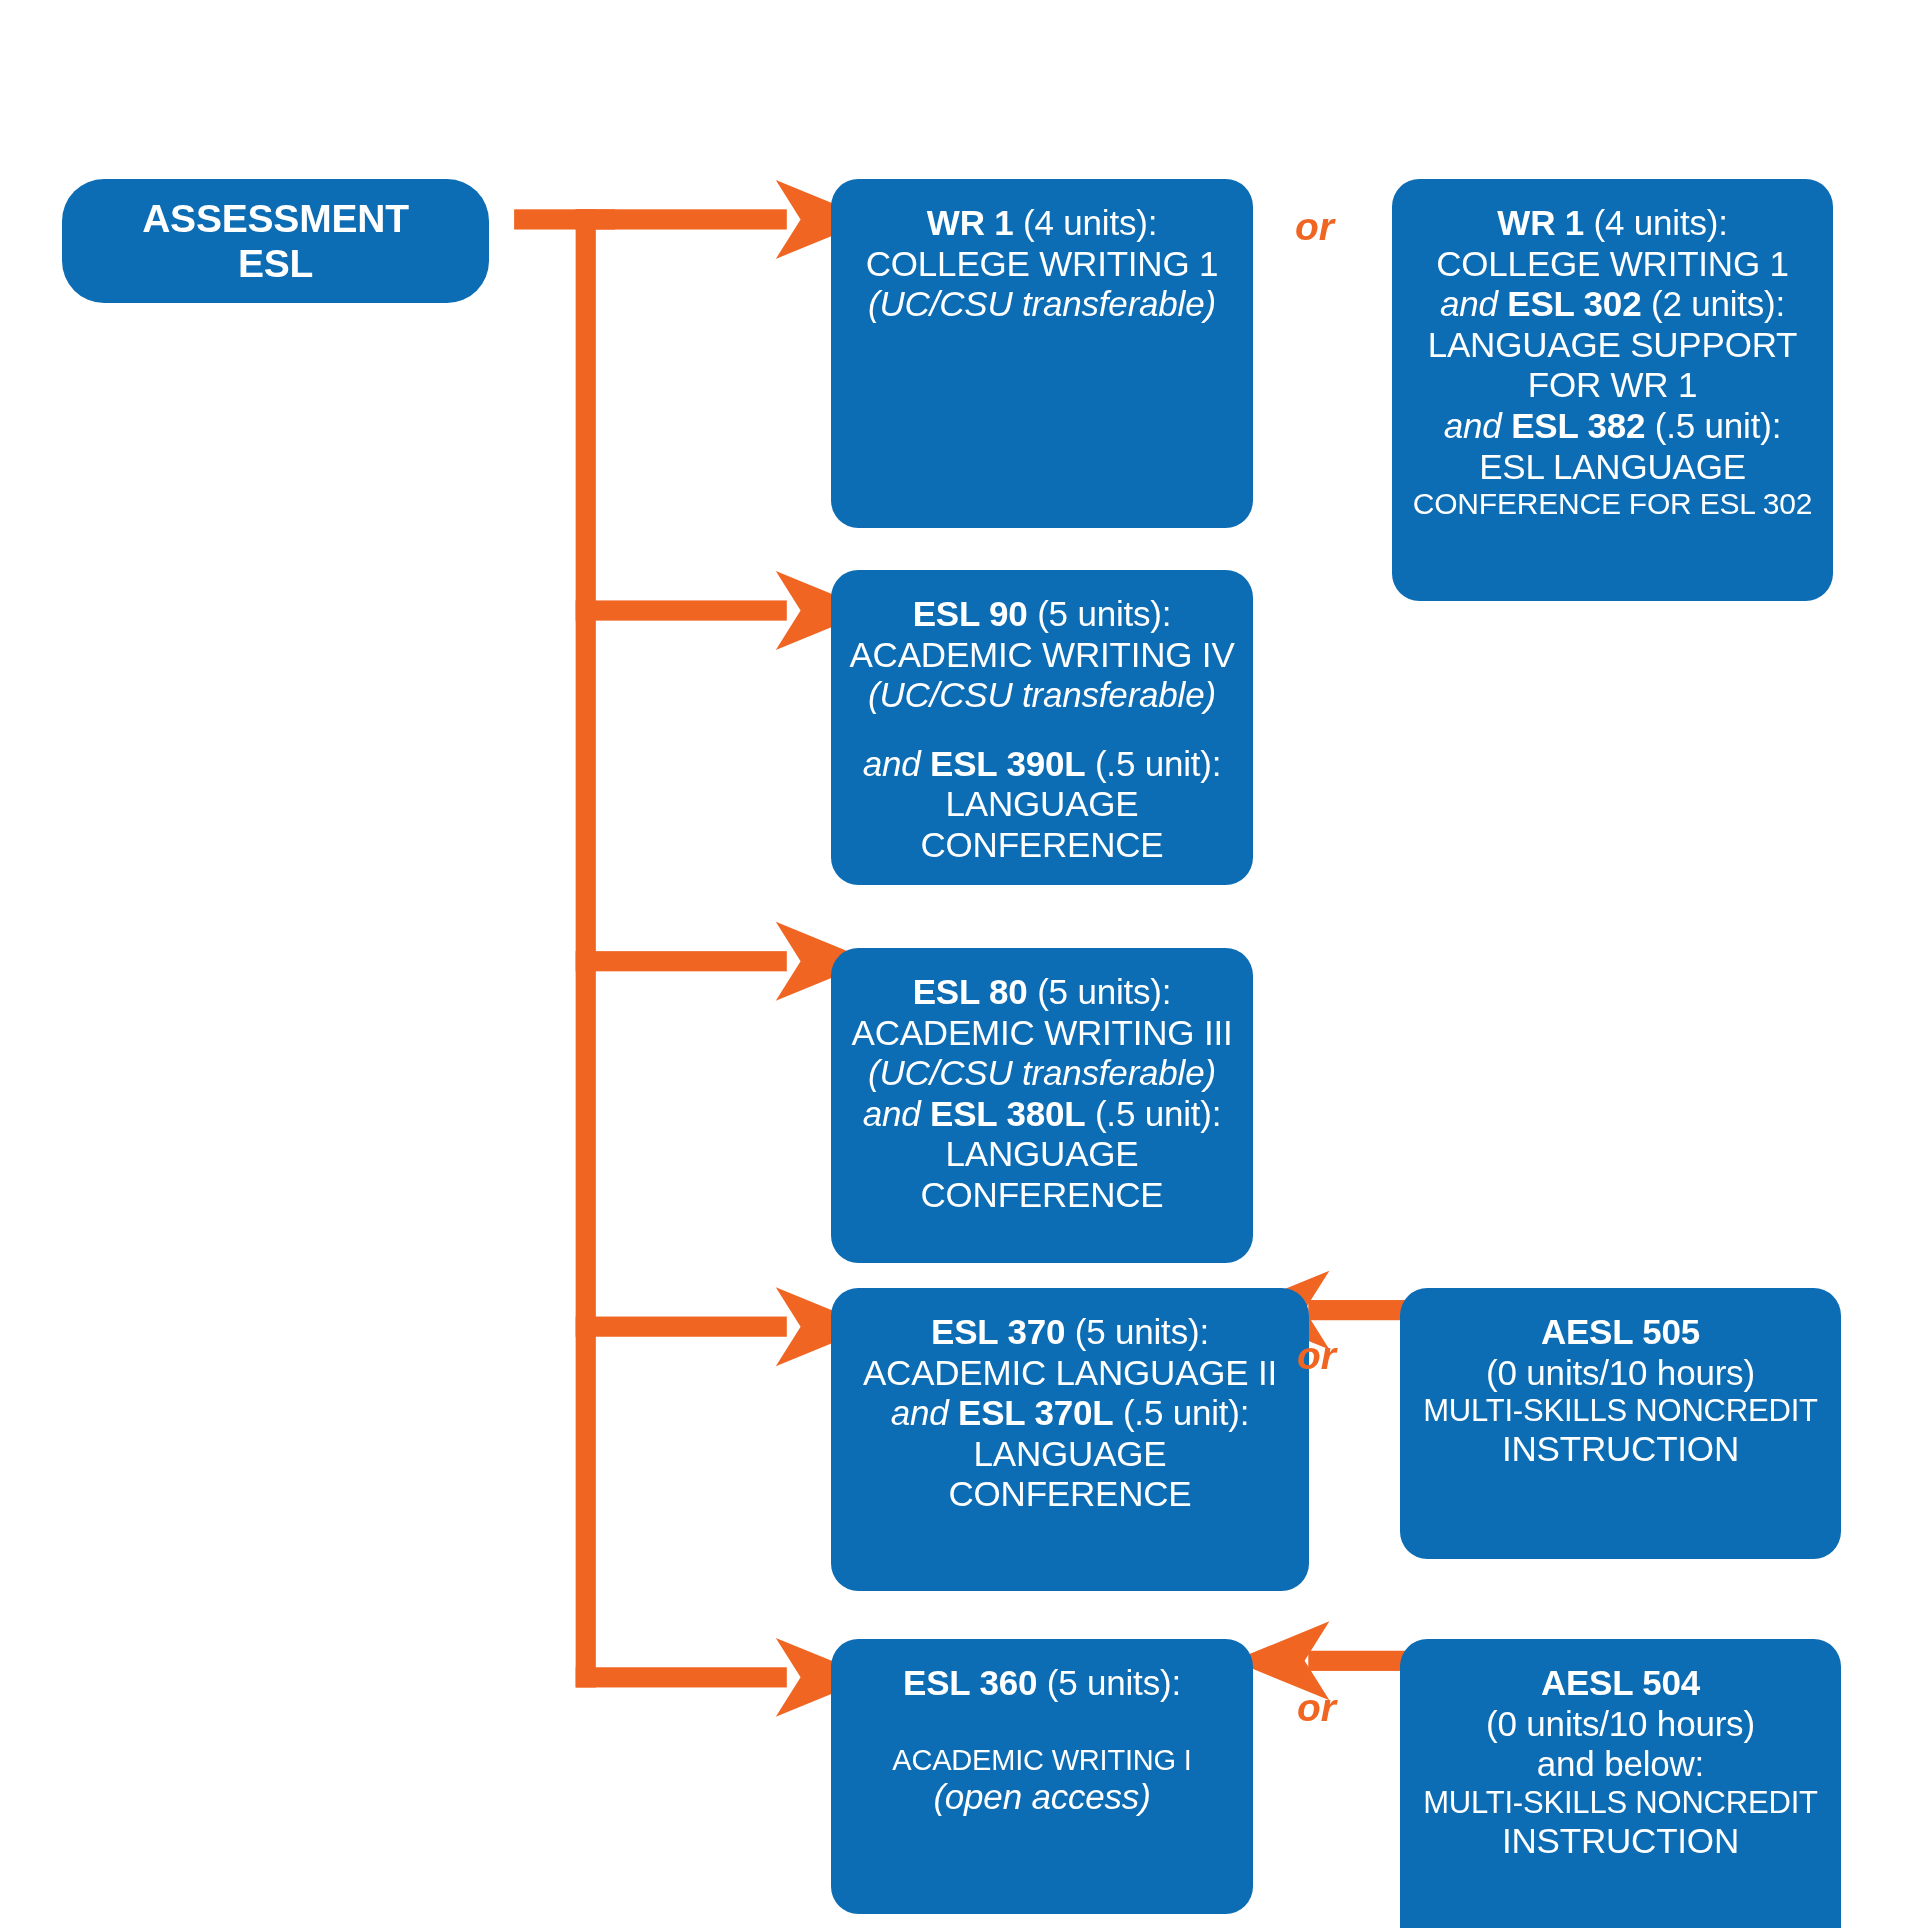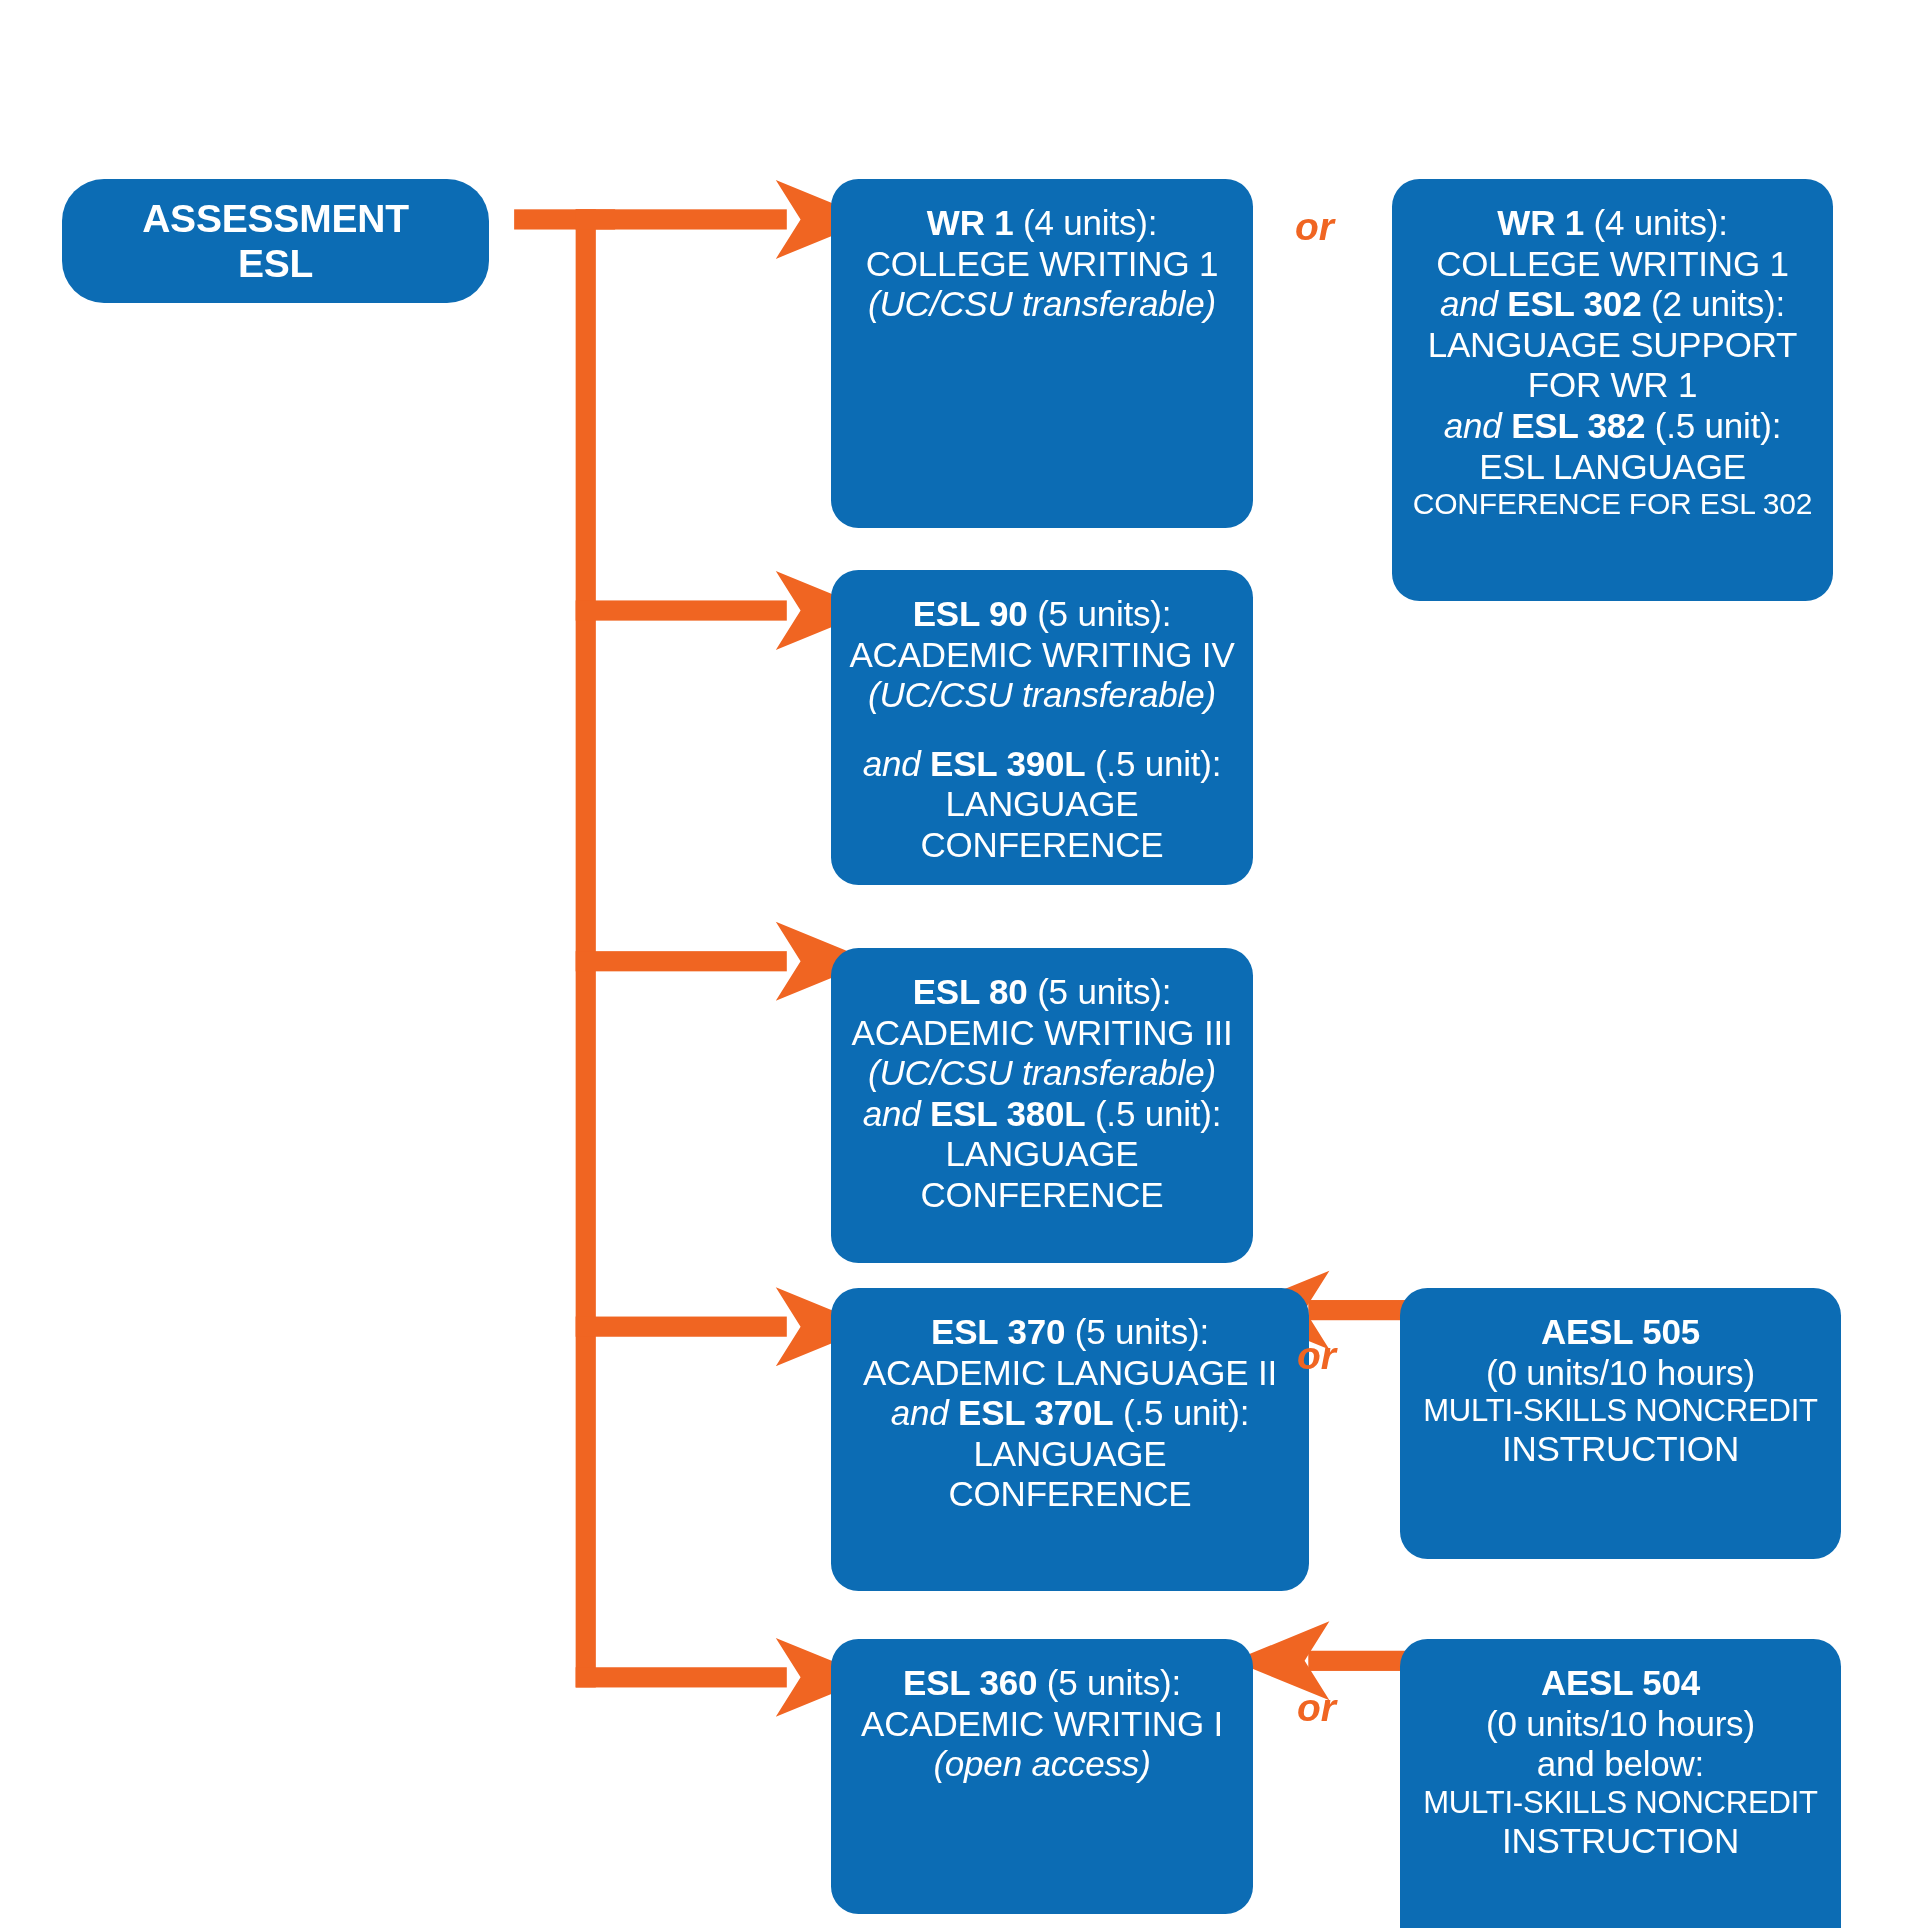--- a/index.html
+++ b/index.html
@@ -136,21 +136,21 @@
         <div class="ln" style="font-size: 35px;"><span>ACADEMIC LANGUAGE II</span></div>
         <div class="ln" style="font-size: 35px;"><i>and </i><b>ESL 370L</b><span> (.5 unit):</span></div>
         <div class="ln" style="font-size: 35px;"><span>LANGUAGE</span></div>
         <div class="ln" style="font-size: 35px;"><span>CONFERENCE</span></div>
       </div>
   </div>
 
   <div class="node" style="left:831px;top:1639px;width:422px;height:275px;">
     <div class="nodebody" style="width:100%">
         <div class="ln" style="font-size: 35px;"><b>ESL 360</b><span> (5 units):</span></div>
-        <div class="ln" style="font-size: 35px;"><span>ACADEMIC WRITING I</span></div>
+        <div class="ln" style="font-size: 29px; margin-top: 40px;"><span>ACADEMIC WRITING I</span></div>
         <div class="ln" style="font-size: 35px;"><i>(open access)</i></div>
       </div>
   </div>
 
   <div class="node" style="left:1400px;top:1288px;width:441px;height:271px;">
     <div class="nodebody" style="width:100%">
         <div class="ln" style="font-size: 35px;"><b>AESL 505</b></div>
         <div class="ln" style="font-size: 35px;"><span>(0 units/10 hours)</span></div>
         <div class="ln" style="font-size: 31px;"><span>MULTI-SKILLS NONCREDIT</span></div>
         <div class="ln" style="font-size: 35px;"><span>INSTRUCTION</span></div>

